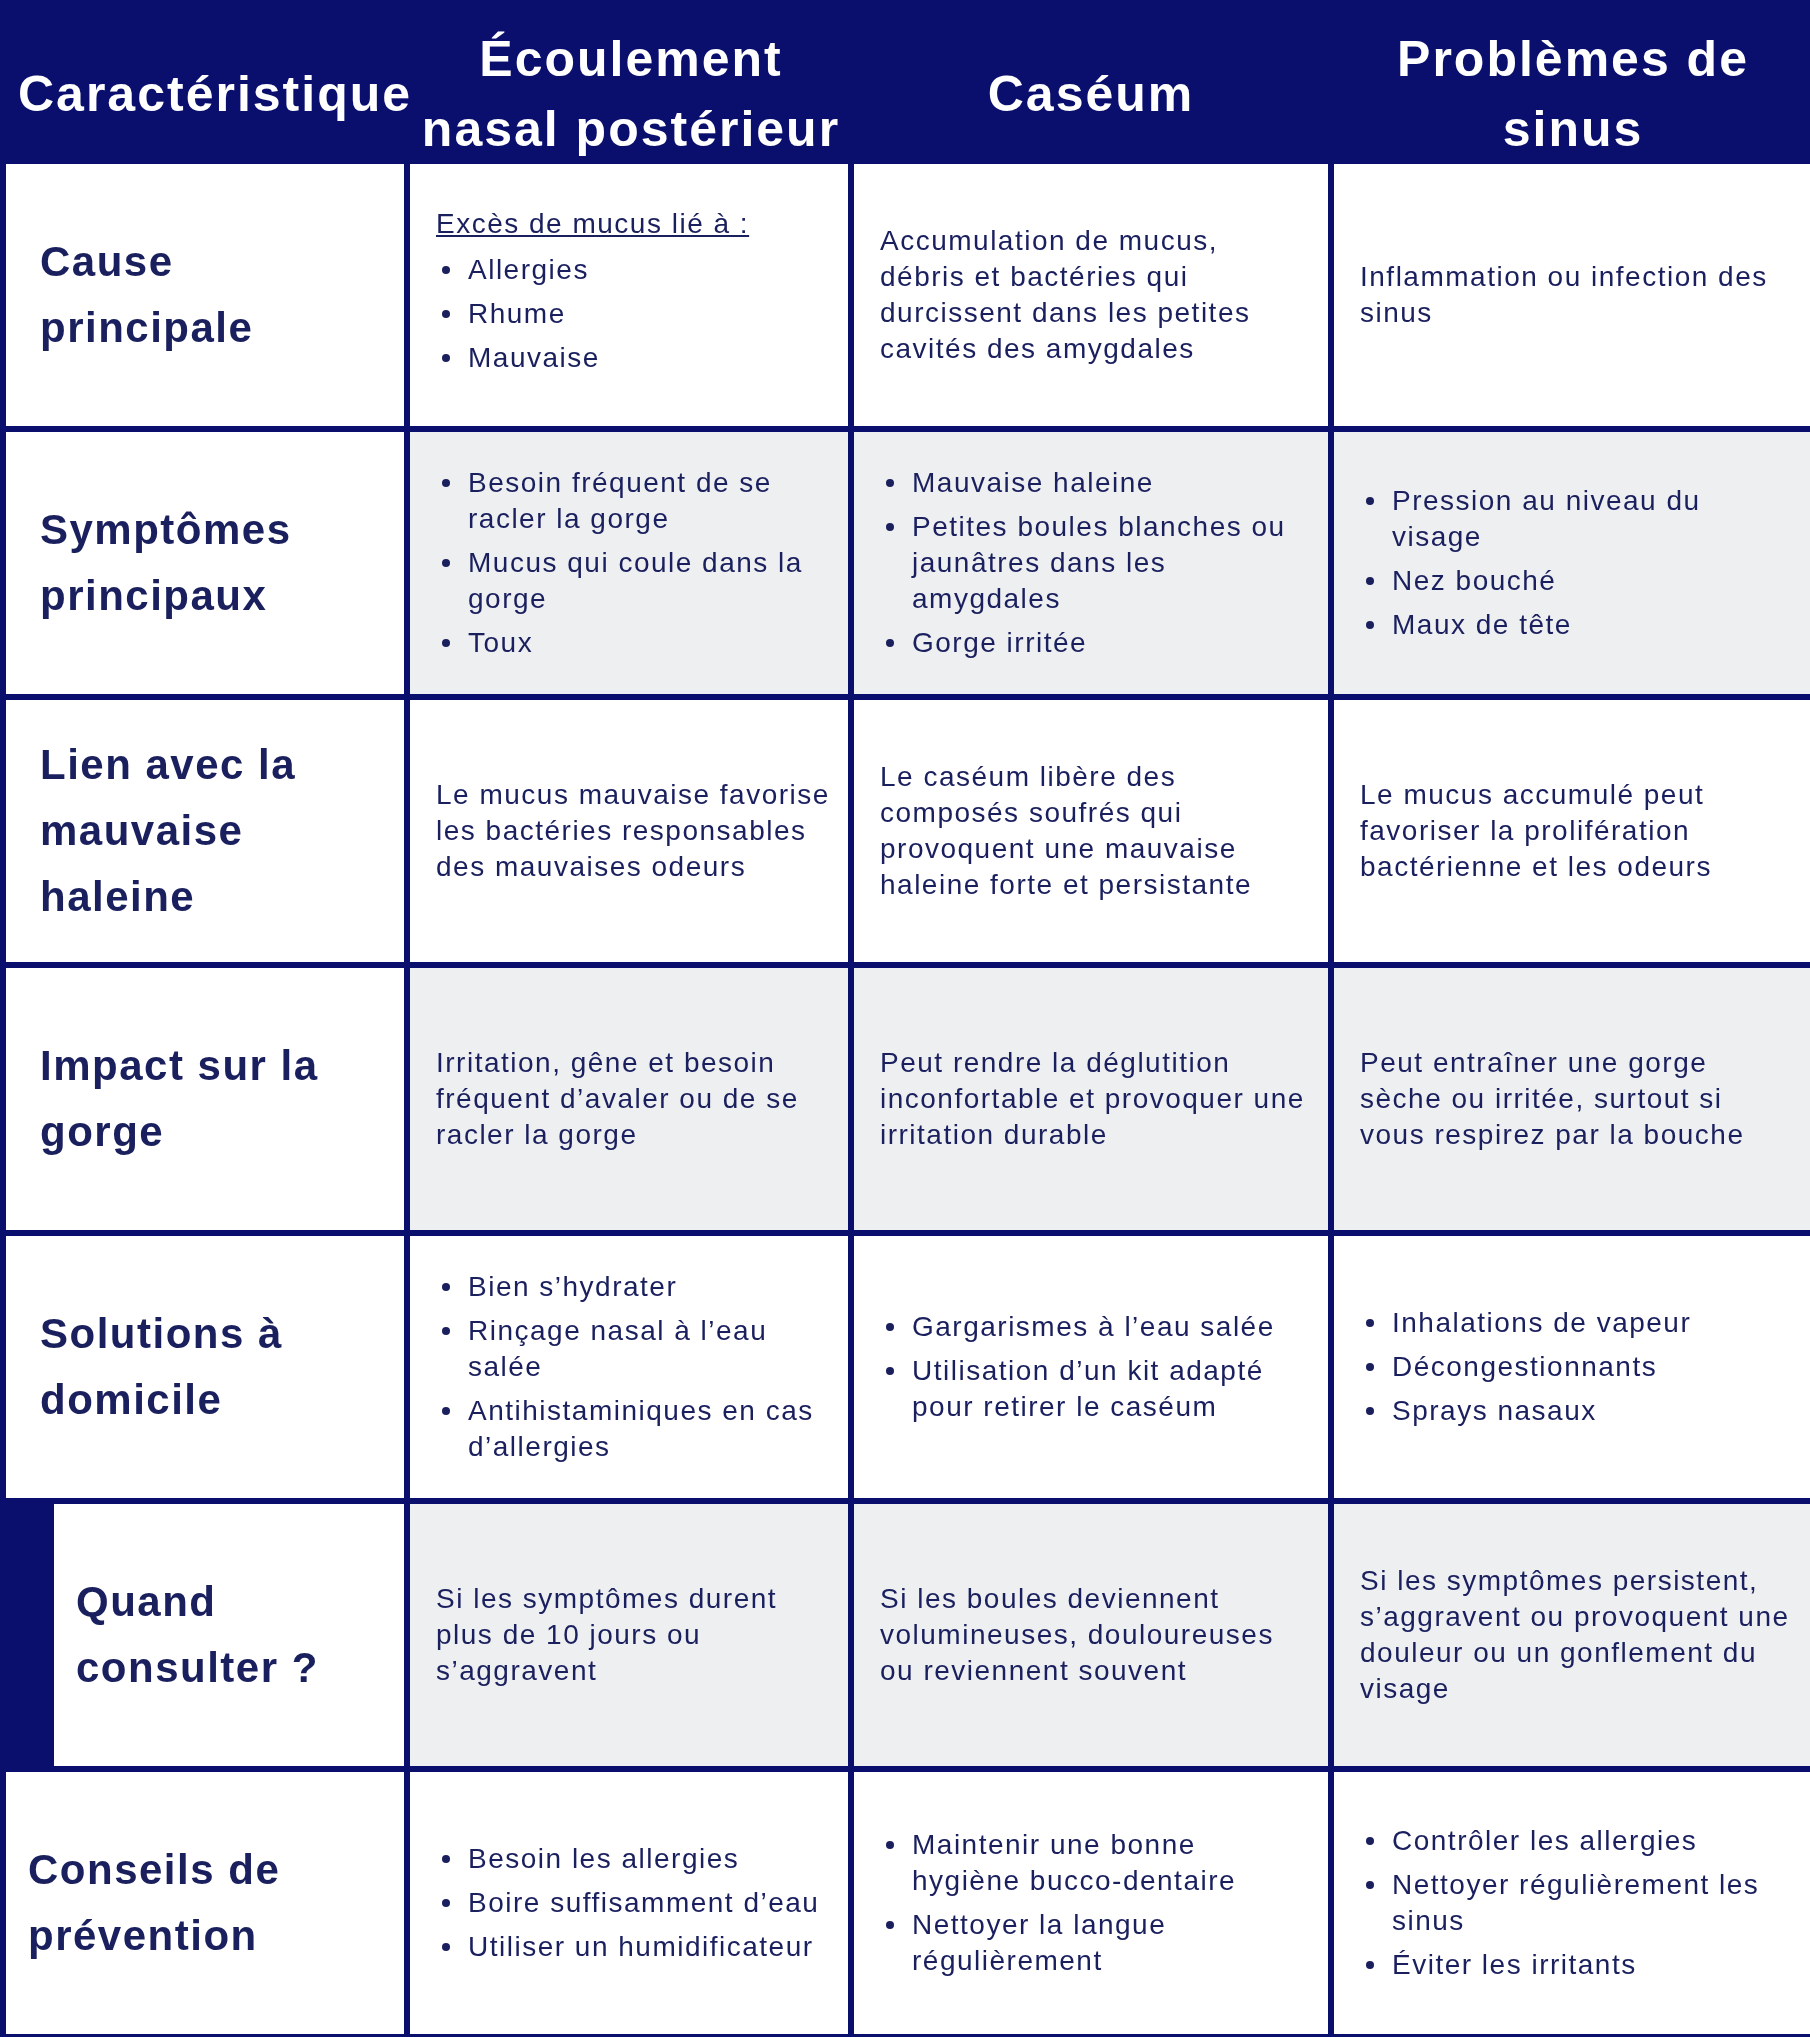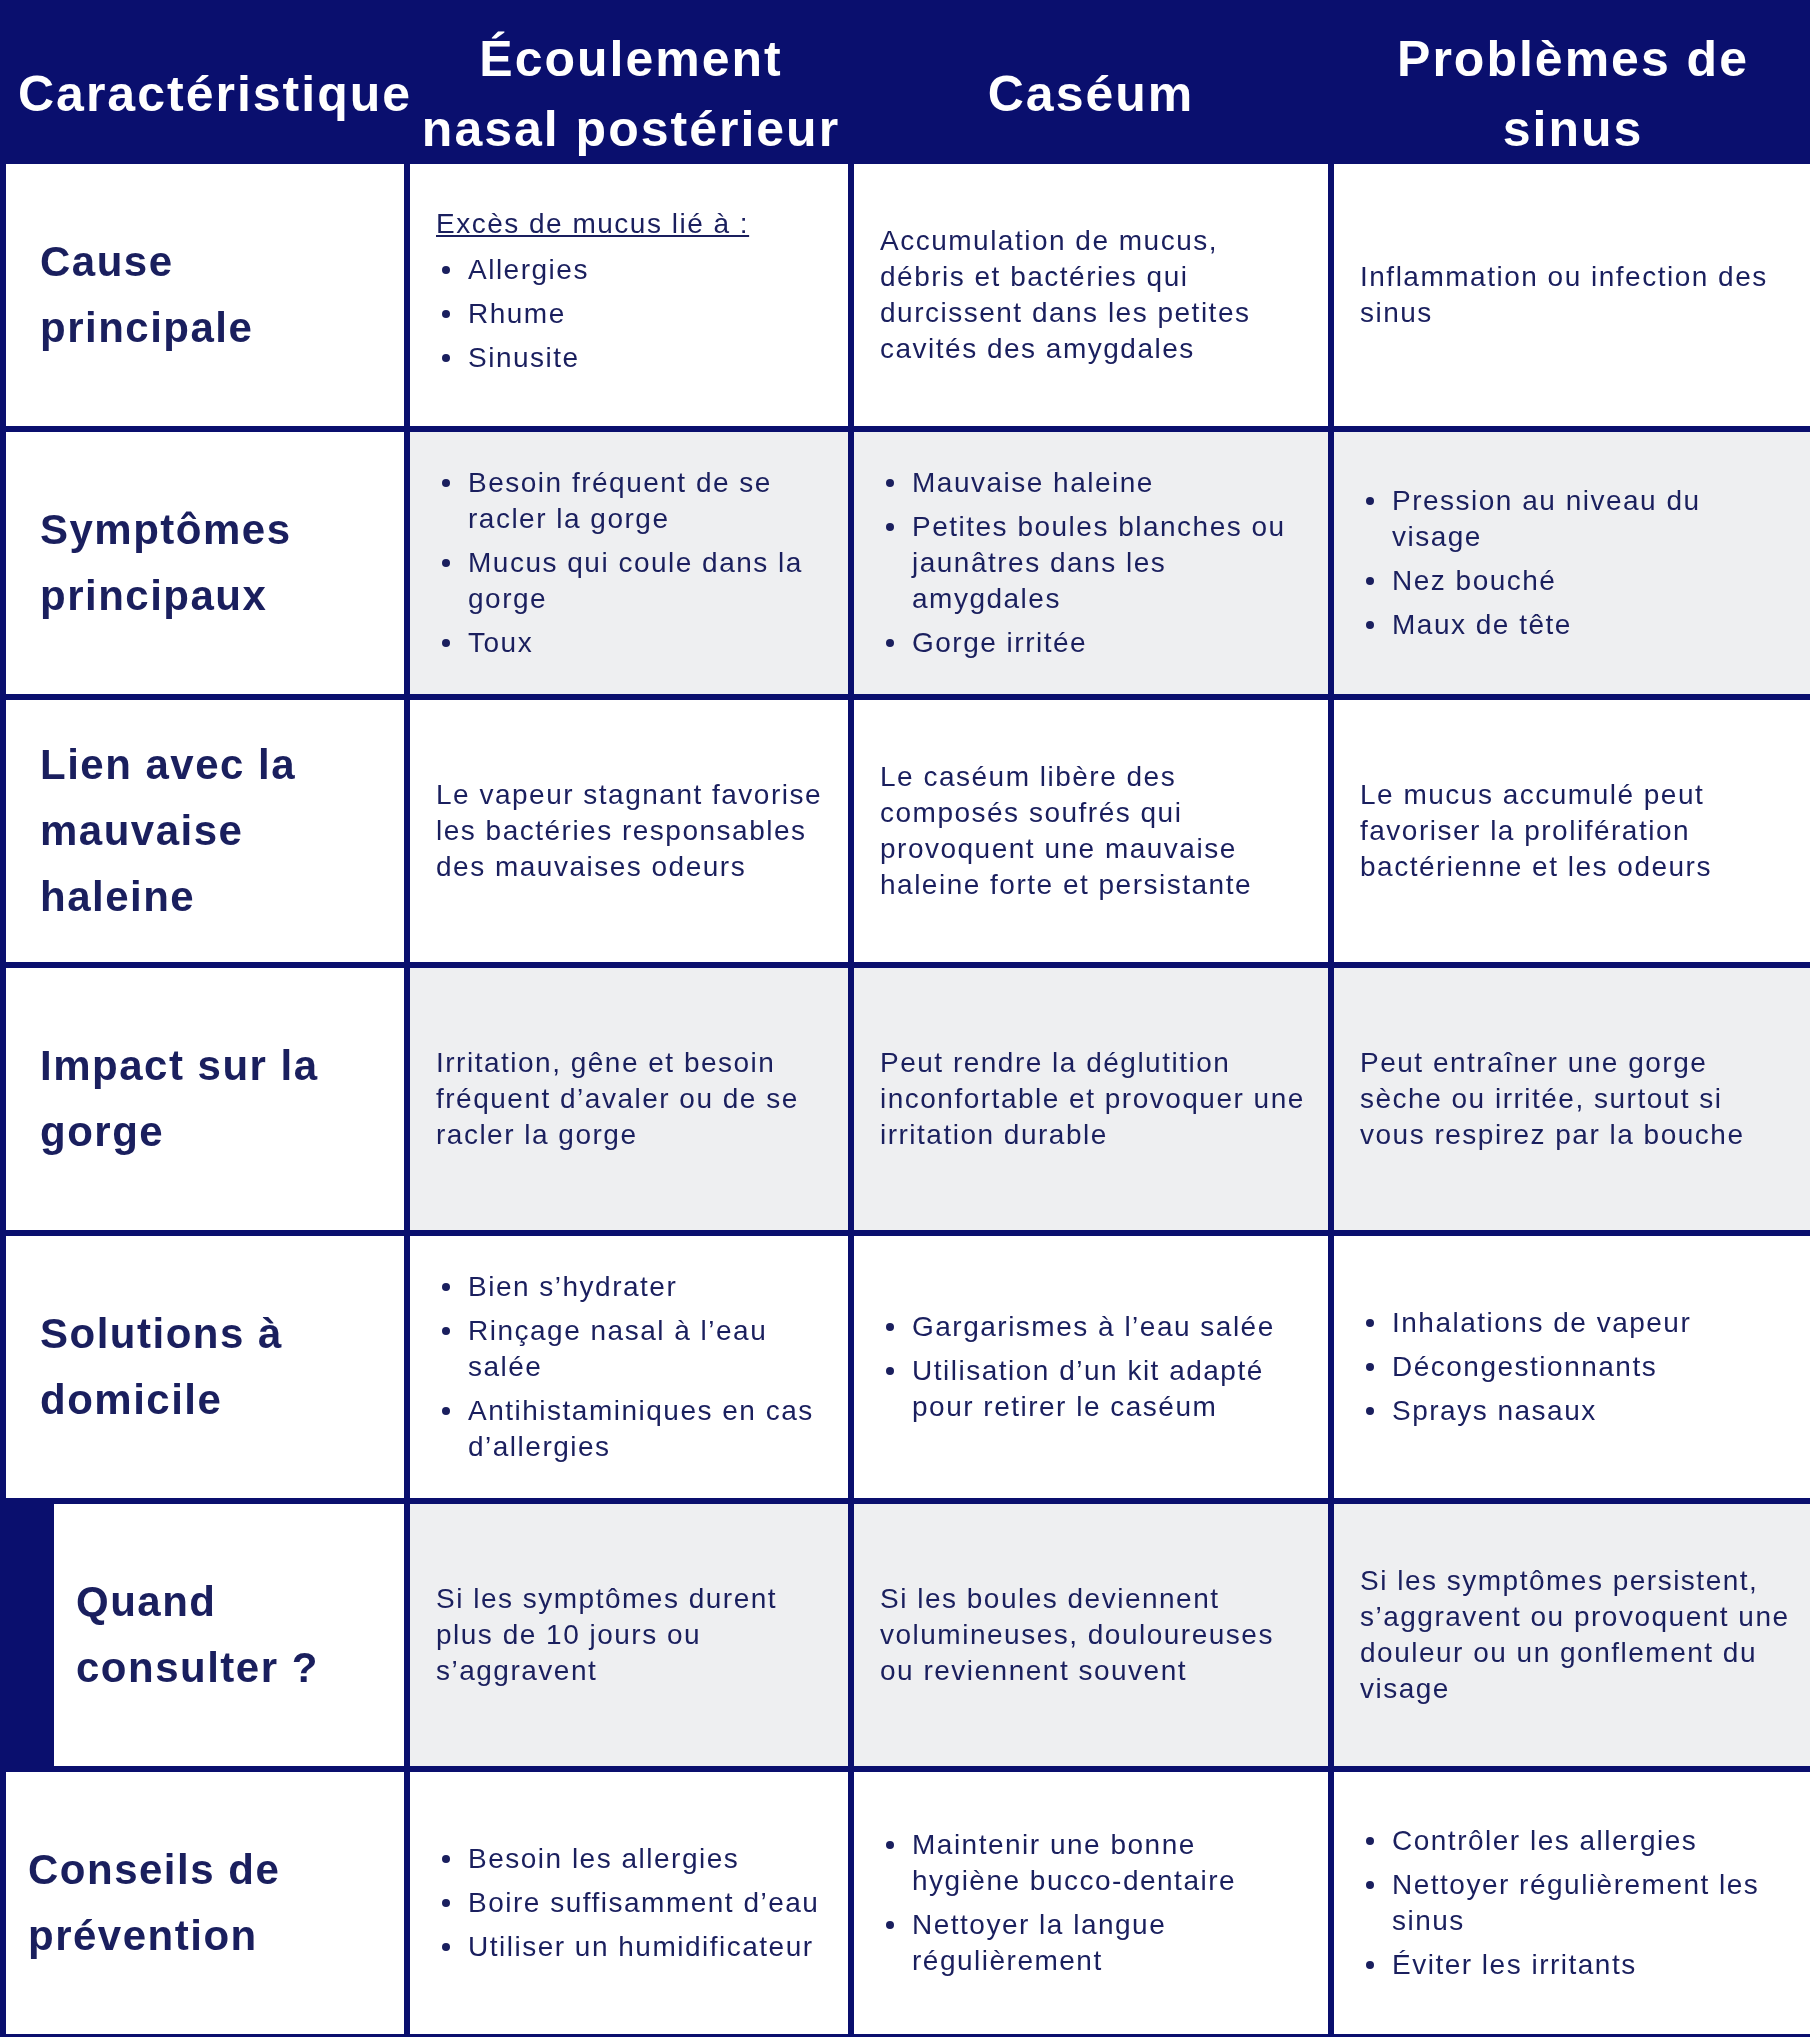--- a/index.html
+++ b/index.html
@@ -31,21 +31,21 @@
 
   <div class="body">
 
     <div class="cell label">Cause principale</div>
     <div class="cell">
       <div class="content">
         <div class="intro">Excès de mucus lié à :</div>
         <ul>
           <li>Allergies</li>
           <li>Rhume</li>
-          <li>Sinusite</li>
+          <li>Mauvaise</li>
         </ul>
       </div>
     </div>
     <div class="cell">
       <div class="content">Accumulation de mucus, débris et bactéries qui durcissent dans les petites cavités des amygdales</div>
     </div>
     <div class="cell">
       <div class="content">Inflammation ou infection des sinus</div>
     </div>
 
@@ -73,21 +73,21 @@
         <ul>
           <li>Pression au niveau du visage</li>
           <li>Nez bouché</li>
           <li>Maux de tête</li>
         </ul>
       </div>
     </div>
 
     <div class="cell label">Lien avec la mauvaise haleine</div>
     <div class="cell">
-      <div class="content">Le vapeur stagnant favorise les bactéries responsables des mauvaises odeurs</div>
+      <div class="content">Le mucus mauvaise favorise les bactéries responsables des mauvaises odeurs</div>
     </div>
     <div class="cell">
       <div class="content">Le caséum libère des composés soufrés qui provoquent une mauvaise haleine forte et persistante</div>
     </div>
     <div class="cell">
       <div class="content">Le mucus accumulé peut favoriser la prolifération bactérienne et les odeurs</div>
     </div>
 
     <div class="cell label">Impact sur la gorge</div>
     <div class="cell gray">

